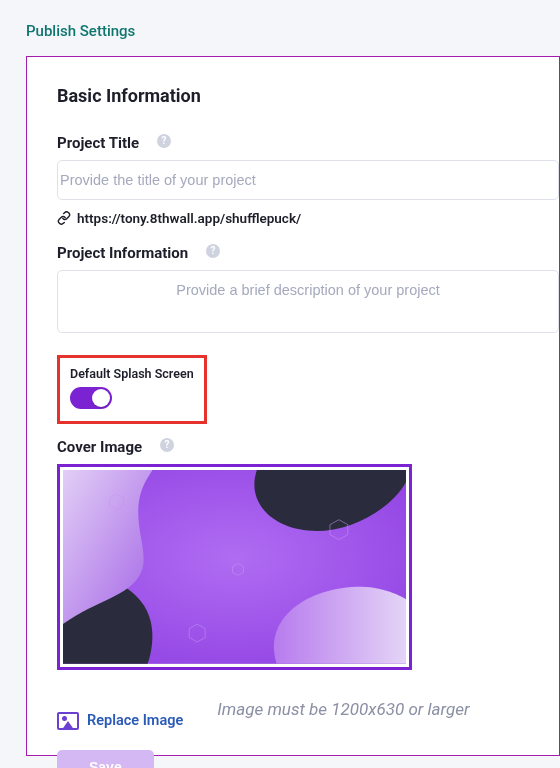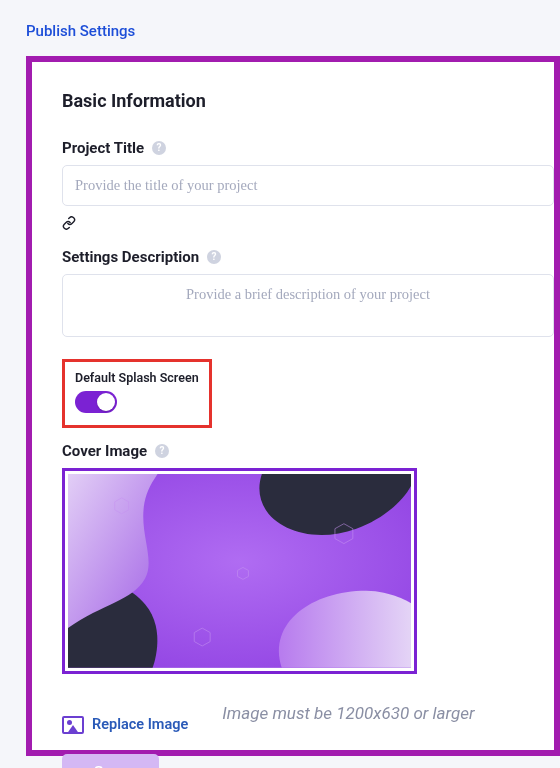--- a/index.html
+++ b/index.html
@@ -7,64 +7,63 @@
     font-family: -apple-system, BlinkMacSystemFont, "Segoe UI", Roboto, "Helvetica Neue", Arial, sans-serif;
     background: #f5f6fa;
     width: 560px;
     height: 768px;
     overflow: hidden;
     color: #2d3040;
   }
   .page-header {
     padding: 22px 4px 16px 26px;
     font-size: 15px;
-    color: #1d4ed8;
+    color: #0f766e;
     font-weight: 500;
   }
   .card {
     background: #ffffff;
-    border: 6px solid #a21caf;
+    border: 1px solid #a21caf;
     margin-left: 26px;
     padding: 28px 0 28px 30px;
     height: 700px;
   }
   .section-title {
     font-size: 18px;
     font-weight: 700;
     color: #1d1e2a;
     margin-bottom: 28px;
   }
   .field-group { margin-bottom: 18px; }
   .field-label {
     font-size: 15px;
     font-weight: 700;
     color: #1d1e2a;
     display: flex;
-    align-items: center;
-    gap: 8px;
+    gap: 18px;
     margin-bottom: 8px;
   }
   .help-icon {
     width: 14px; height: 14px; border-radius: 50%;
     background: #cfd3e0;
     color: #ffffff;
     font-size: 10px;
     font-weight: 700;
     display: inline-flex;
     align-items: center; justify-content: center;
     line-height: 1;
   }
   .text-input, .text-area {
     width: 100%;
     border: 1px solid #dfe2ec;
     border-radius: 5px;
-    padding: 11px 12px;
+    padding: 11px 2px;
     font-size: 14.5px;
     color: #2d3040;
-    font-family: Liberation Serif, serif;
+    font-family: Liberation Sans, sans-serif;
     background: #ffffff;
   }
   .text-input::placeholder, .text-area::placeholder { color: #a4a9bd; }
   .text-area { resize: none; height: 63px; text-align: center; }
   .url-row {
     display: flex; align-items: center; gap: 6px;
     font-size: 13.5px;
     font-weight: 600;
     color: #1d1e2a;
     margin-top: 10px;
@@ -176,27 +175,28 @@
       <span class="help-icon">?</span>
     </div>
     <input class="text-input" type="text" placeholder="Provide the title of your project" style="">
     <div class="url-row">
       <span class="link-icon">
         <svg width="14" height="14" viewBox="0 0 24 24" fill="none" stroke="#1d1e2a" stroke-width="2.4" stroke-linecap="round" stroke-linejoin="round">
           <path d="M10 13a5 5 0 0 0 7.07 0l3-3a5 5 0 0 0-7.07-7.07l-1.5 1.5"></path>
           <path d="M14 11a5 5 0 0 0-7.07 0l-3 3a5 5 0 0 0 7.07 7.07l1.5-1.5"></path>
         </svg>
       </span>
+      <span>https://tony.8thwall.app/shufflepuck/</span>
     </div>
   </div>
 
   
   <div class="field-group">
     <div class="field-label">
-      <span>Settings Description</span>
+      <span>Project Information</span>
       <span class="help-icon">?</span>
     </div>
     <textarea class="text-area" placeholder="Provide a brief description of your project" style=""></textarea>
   </div>
 
   
   <div class="splash-box">
     <div class="splash-label">Default Splash Screen</div>
     <div class="toggle">
       <div class="toggle-knob"></div>

